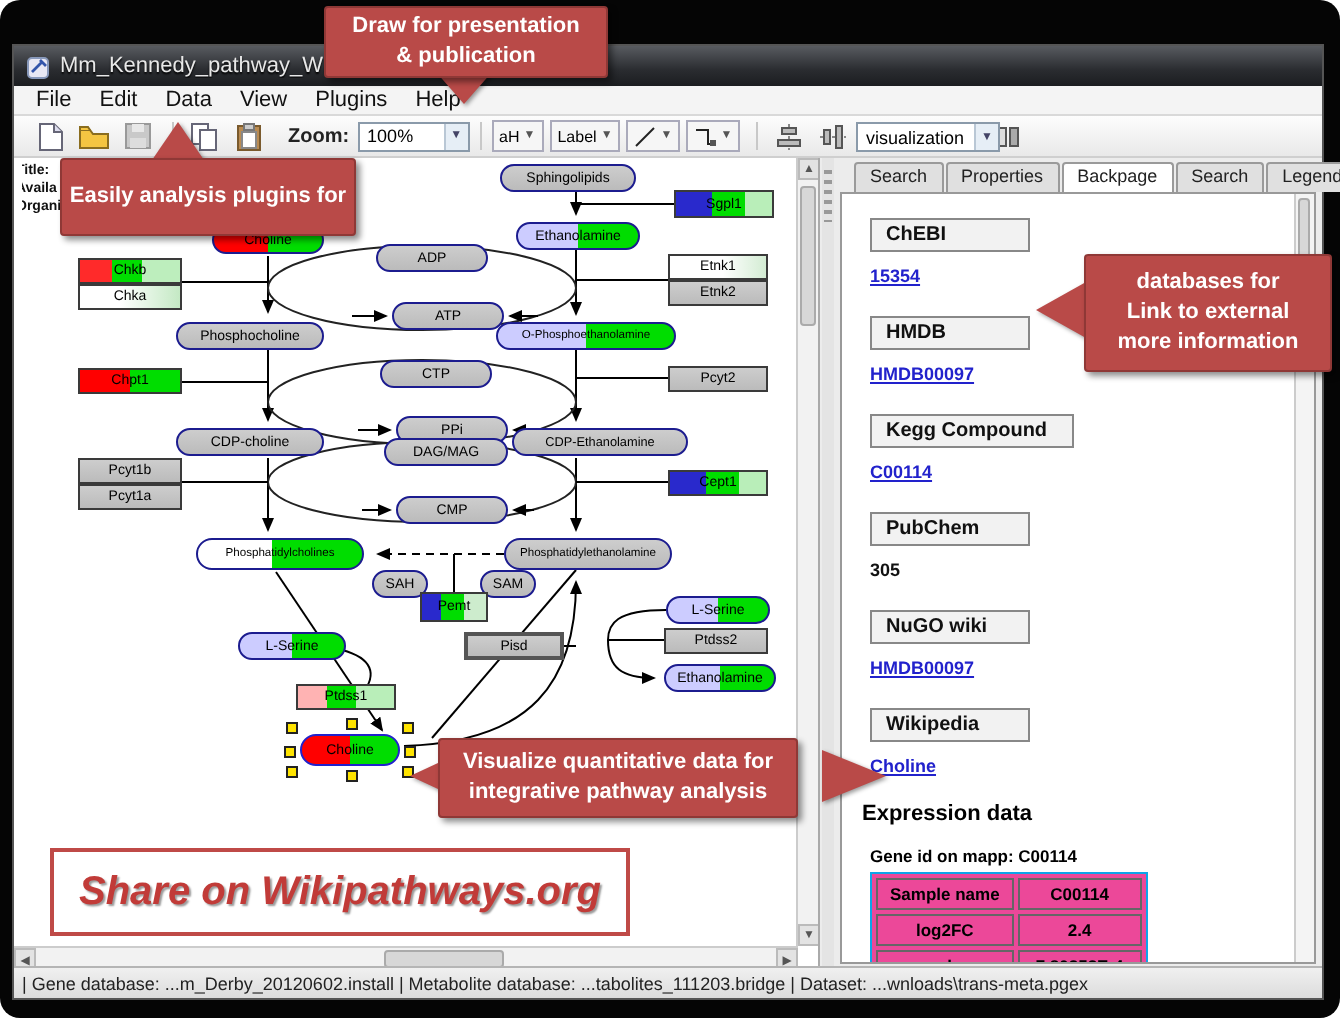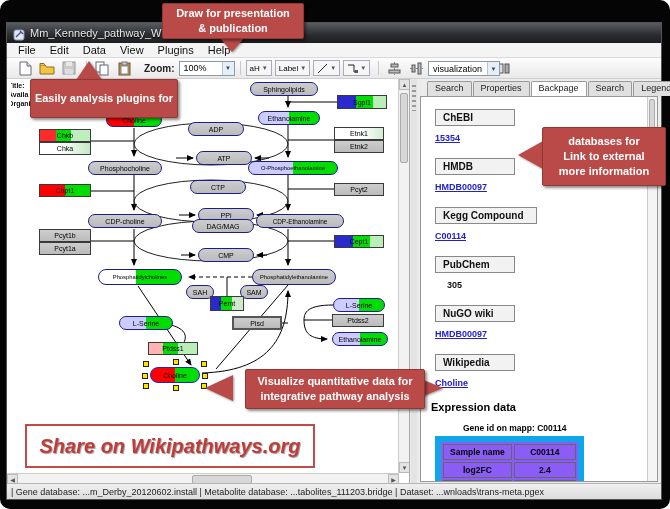--- a/index.html
+++ b/index.html
@@ -56,24 +56,24 @@
   .splitdots{position:absolute;left:1px;top:6px;width:4px;height:26px;background:repeating-linear-gradient(#999 0 2px,transparent 2px 5px);}
   
   .panel{position:absolute;left:410px;top:0;right:0;height:100%;background:#ececec;}
   .tabs{position:absolute;left:10px;top:2px;height:15px;display:flex;font-size:9px;}
   .tab{padding:1px 7px;border:1px solid #9a9a9a;border-bottom:none;background:#e0e0e0;margin-right:1px;border-radius:2px 2px 0 0;color:#222;}
   .tab.active{background:#fff;font-weight:normal;position:relative;top:0;}
   .panel-body{position:absolute;left:3px;right:3px;top:17px;bottom:3px;background:#fff;border:1px solid #999;box-sizing:border-box;padding:10px 0 0 14px;overflow:hidden;}
   .bp-header{display:inline-block;background:#f2f2f2;border:1px solid #888;font-size:10px;font-weight:bold;color:#111;padding:2px 7px;min-width:64px;}
   .bp-wide{min-width:86px;}
   .bp-link{display:block;font-size:9px;font-weight:bold;color:#2222cc;text-decoration:underline;margin:7px 0 13px 0;}
-  .bp-plain{display:block;font-size:9px;font-weight:bold;color:#111;margin:7px 0 13px 12px;}
+  .bp-plain{display:block;font-size:9px;font-weight:bold;color:#111;margin:7px 0 13px 0;}
   .exp-head{font-size:11px;font-weight:bold;color:#000;margin:4px 0 10px -4px;}
-  .geneid{font-size:8.5px;font-weight:bold;color:#000;margin-bottom:3px;margin-left:28px;}
-  table.exp{border-collapse:separate;border-spacing:2px;border:6px solid #0ea5e9;background:#8b5cf6;}
+  .geneid{font-size:8.5px;font-weight:bold;color:#000;margin-bottom:3px;}
+  table.exp{border-collapse:separate;border-spacing:2px;border:1px solid #0ea5e9;background:#ec4899;}
   table.exp td{border:1px solid #666;font-size:8.5px;font-weight:bold;text-align:center;padding:2px 6px;min-width:48px;}
   .panel-scroll{position:absolute;right:4px;top:18px;bottom:4px;width:9px;background:#f4f4f4;border-left:1px solid #ccc;}
   
   .statusbar{position:absolute;left:0;bottom:0;width:100%;height:16px;background:linear-gradient(#f0f0f0,#dcdcdc);border-top:1px solid #b5b5b5;display:flex;align-items:center;font-size:9px;color:#222;padding-left:4px;box-sizing:border-box;white-space:nowrap;overflow:hidden;}
   
   .callout{position:absolute;background:#b94a48;border:1px solid #8f3836;color:#fff;font-weight:bold;text-align:center;border-radius:2px;box-shadow:2px 2px 3px rgba(0,0,0,.45);z-index:50;display:flex;flex-direction:column;justify-content:center;}
   .callout div{line-height:15px;font-size:11px;}
   .ca{position:absolute;width:0;height:0;z-index:49;filter:drop-shadow(1px 1px 1px rgba(0,0,0,.4));}
   .share-box{position:absolute;left:25px;top:424px;width:286px;height:40px;background:#fff;border:2px solid #bf4a47;display:flex;align-items:center;justify-content:center;z-index:50;}
   .share-text{font-size:20px;font-weight:bold;font-style:italic;color:#c13b38;text-shadow:1px 1px 1px #9a9a9a;}
@@ -402,21 +402,21 @@
   </div>
   <span class="ca" style="left:76px;top:61px;border-left:13px solid transparent;border-right:13px solid transparent;border-bottom:19px solid #b94a48"></span>
 
   <div class="callout" style="left:542px;top:127px;width:122px;height:57px">
     <div>databases for</div>
     <div>Link to external</div>
     <div>more information</div>
   </div>
   <span class="ca" style="left:518px;top:141px;border-top:14px solid transparent;border-bottom:14px solid transparent;border-right:25px solid #b94a48"></span>
 
-  <div class="callout" style="left:245px;top:369px;width:178px;height:38px">
+  <div class="callout" style="left:219px;top:369px;width:178px;height:38px">
     <div>Visualize quantitative data for</div>
     <div>integrative pathway analysis</div>
   </div>
   <span class="ca" style="left:205px;top:375px;border-top:13px solid transparent;border-bottom:13px solid transparent;border-right:28px solid #b94a48"></span>
   <span class="ca" style="left:411px;top:375px;border-top:13px solid transparent;border-bottom:13px solid transparent;border-left:32px solid #b94a48"></span>
 
   <div class="share-box">
     <span class="share-text">Share on Wikipathways.org</span>
   </div>
 </div>

